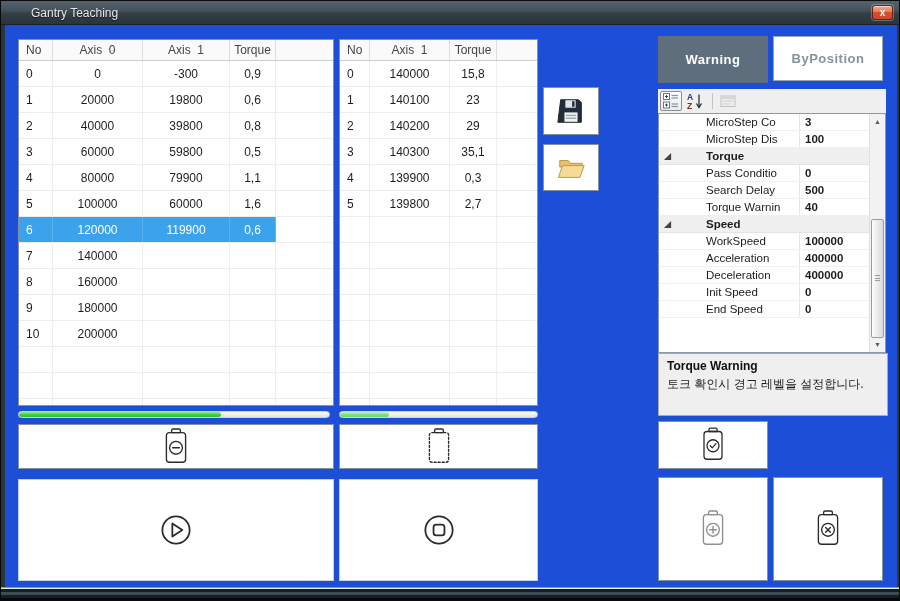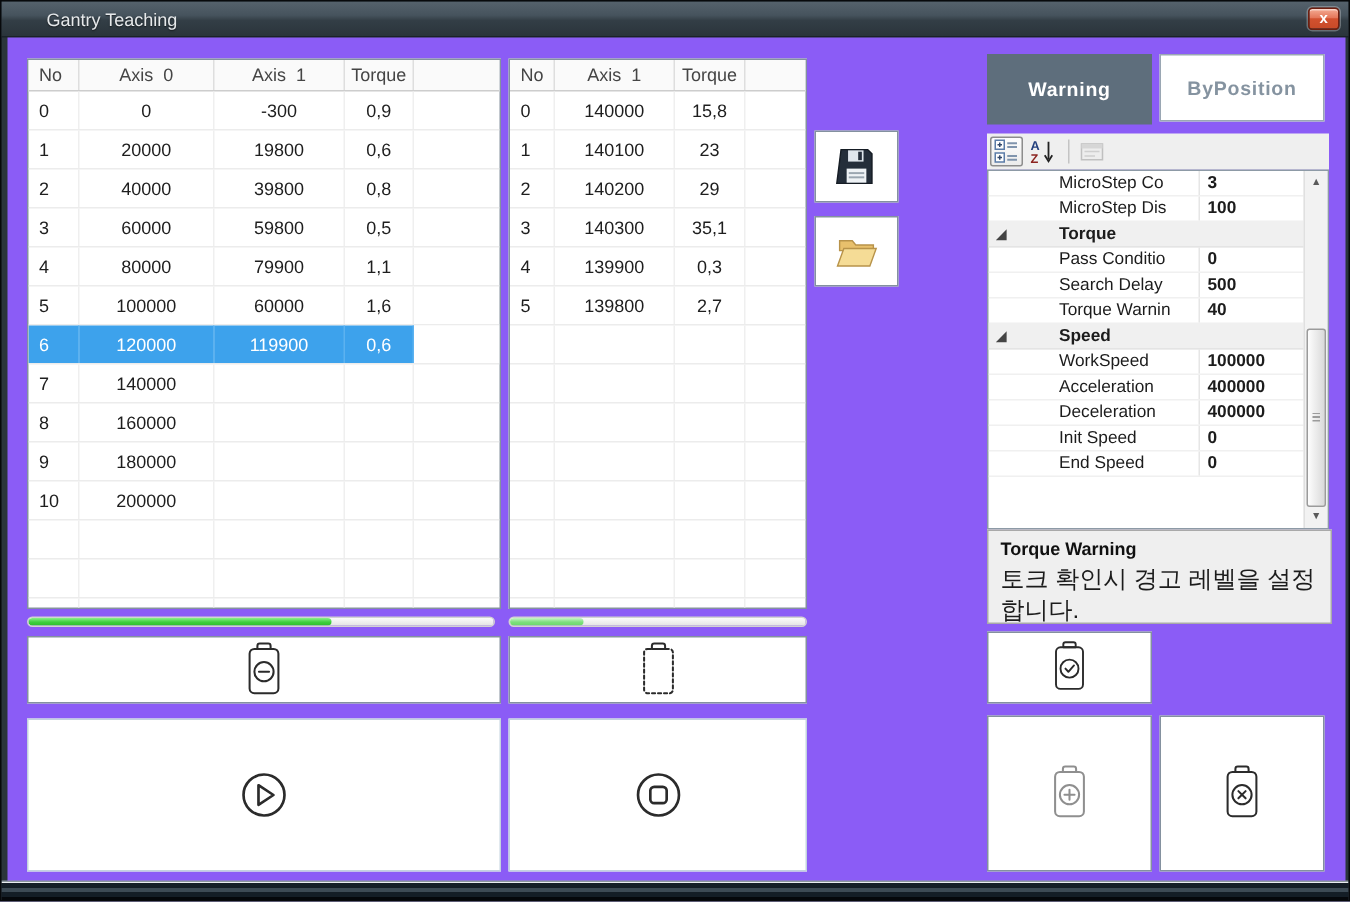--- a/index.html
+++ b/index.html
@@ -11,21 +11,21 @@
     background:linear-gradient(180deg,#55626c 0%,#46535d 40%,#333e46 55%,#2a343b 100%);
     border-bottom:1px solid #1a2228;}
   #title-text{position:absolute;left:30px;top:0;height:24px;line-height:24px;
     color:#e6e9eb;font-size:12px;text-shadow:0 1px 1px rgba(0,0,0,.6);}
   #close-btn{position:absolute;top:4px;right:6px;width:21px;height:15px;border-radius:3px;
     border:1px solid #6e1f10;color:#fff;font-size:10px;font-weight:bold;line-height:13px;text-align:center;
     background:linear-gradient(180deg,#f4ab93 0%,#e4775a 45%,#d2512f 50%,#c84a28 100%);
     box-shadow:inset 0 1px 0 rgba(255,255,255,.5),0 0 0 1px rgba(255,255,255,.28);cursor:pointer;}
   #bottom-frame{position:absolute;left:0;bottom:0;width:100%;height:13px;
     background:linear-gradient(180deg,#8a959d 0 1px,#e8ecef 1px 2px,#141e26 2px 5px,#3d4b55 5px 8px,#141e26 8px 11px,#05080b 11px 13px);}
-  #client{position:absolute;left:4px;top:24px;width:892px;height:564px;background:#8b5cf6;overflow:hidden;}
+  #client{position:absolute;left:4px;top:24px;width:892px;height:564px;background:#1d4ed8;overflow:hidden;}
 
   
   .grid{position:absolute;background:#fff;border:1px solid #84919f;overflow:hidden;}
   .grid-header{display:flex;height:21px;background:#fafafa;border-bottom:1px solid #cdcdcd;}
   .grid-hcell{height:100%;border-right:1px solid #dedede;font-size:12px;color:#454545;
     display:flex;align-items:center;justify-content:center;white-space:pre;flex:none;}
   .grid-hcell.first{justify-content:flex-start;padding-left:7px;}
   .grid-hcell.filler{flex:1;border-right:none;}
   .grid-row{display:flex;height:26px;border-bottom:1px solid #ececec;}
   .grid-cell{height:100%;border-right:1px solid #efefef;font-size:12px;color:#1e1e1e;
@@ -81,21 +81,21 @@
     color:#5a5a5a;font-size:7px;cursor:pointer;}
   #pg-thumb{position:absolute;left:1px;width:13px;top:44%;height:50%;border:1px solid #9b9b9b;border-radius:2px;
     background:linear-gradient(90deg,#fdfdfd,#d9d9d9);cursor:pointer;}
   #pg-thumb .grip{position:absolute;left:3px;right:3px;top:50%;margin-top:-3px;height:6px;
     background:repeating-linear-gradient(180deg,#9b9b9b 0 1px,transparent 1px 2.5px);}
 
   
   #desc-box{position:absolute;left:653px;top:328px;width:230px;height:63px;background:#efefef;
     border:1px solid #a9a9a9;padding:5px 8px;}
   #desc-title{font-size:12px;font-weight:bold;color:#101010;}
-  #desc-text{font-size:16px;color:#1c1c1c;margin-top:3px;}
+  #desc-text{font-size:12px;color:#1c1c1c;margin-top:3px;}
 </style>
 </head>
 <body>
 
 <div id="window">
   <div id="titlebar">
     <span id="title-text">Gantry Teaching</span>
     <div id="close-btn">
       <span>x</span>
     </div>

